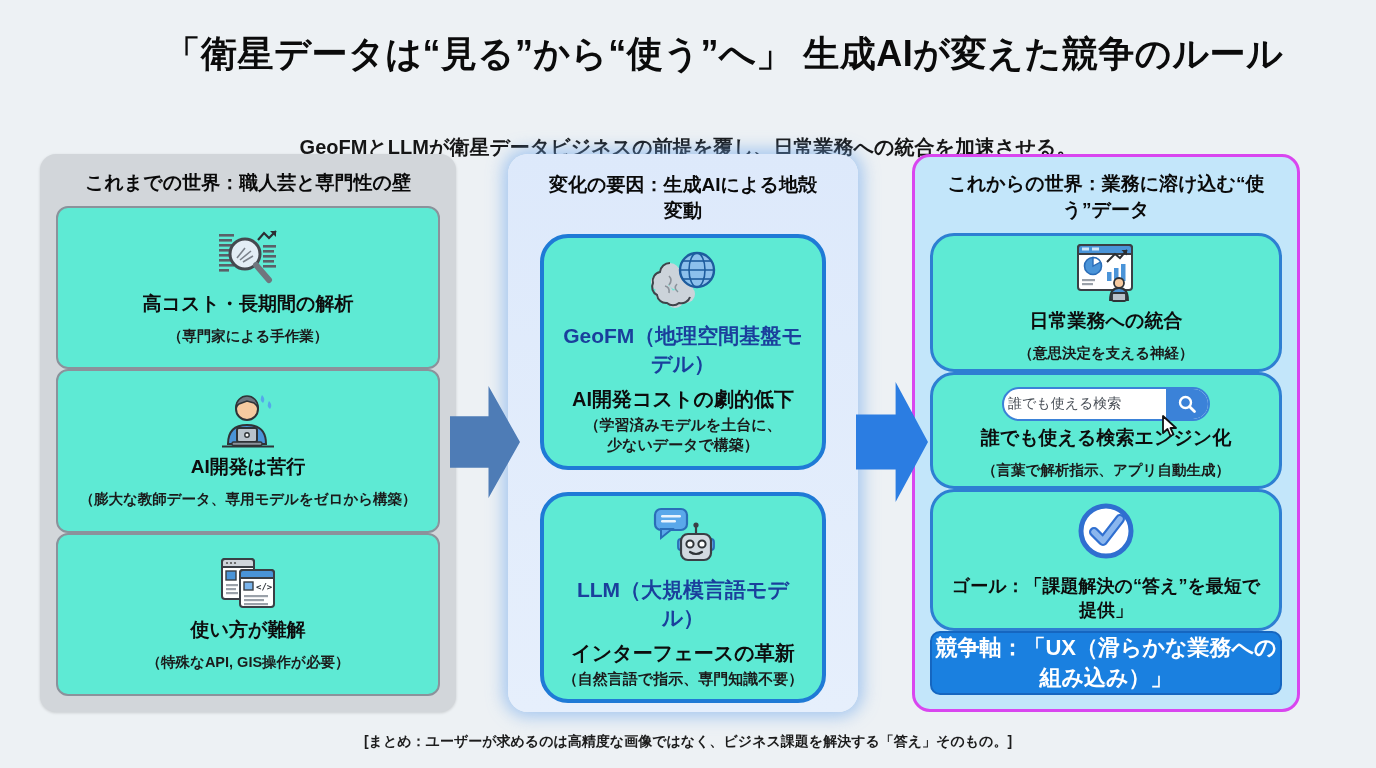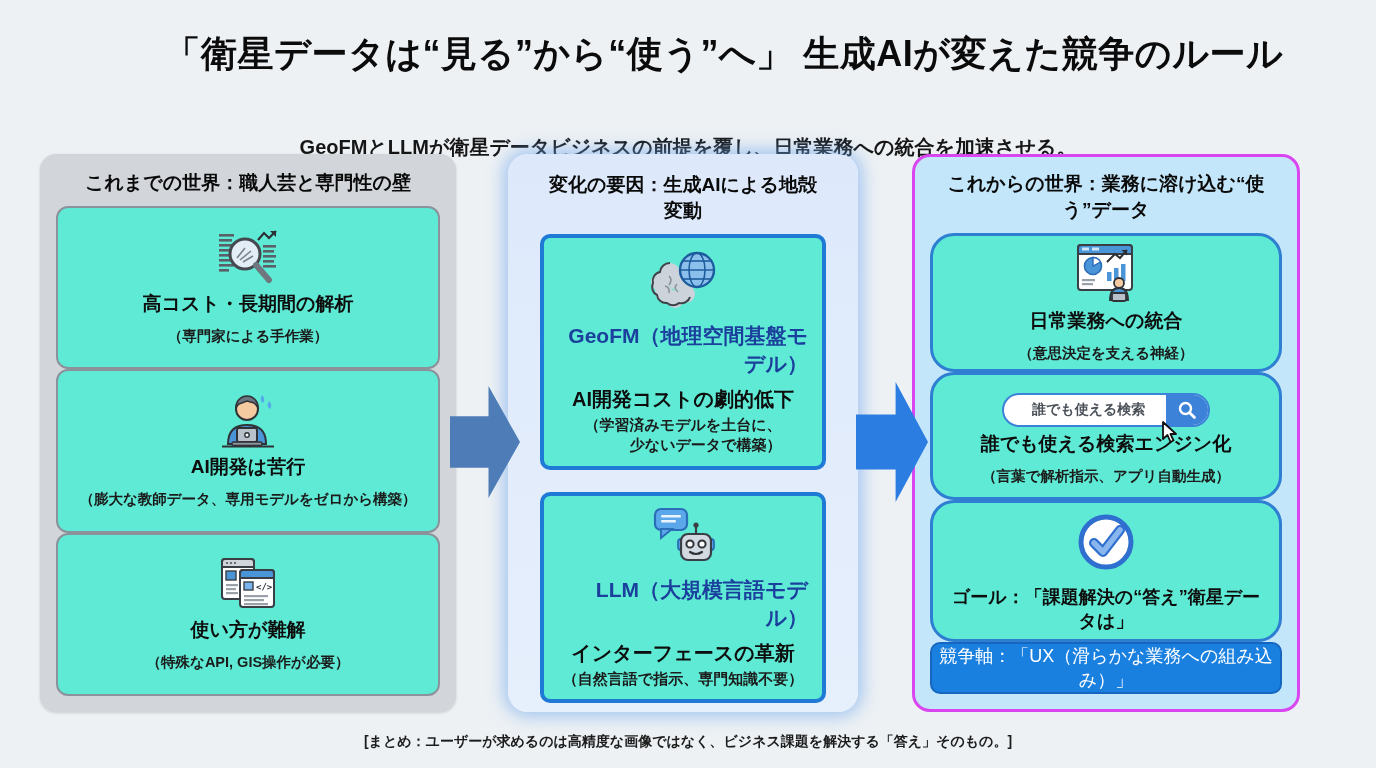--- a/index.html
+++ b/index.html
@@ -50,27 +50,27 @@
 
   
   .card{
     background:#5eead4;display:flex;flex-direction:column;
     align-items:center;justify-content:center;text-align:center;
     box-sizing:border-box;
   }
   .gap13{}
   .col-past .card{border:2px solid #8b929b;border-radius:12px;flex:1 1 0;padding:6px 10px;}
   .col-past .axis-card{flex:0 0 48px;font-size:19px;font-weight:800;}
-  .col-change .card{border:4px solid #1f7ad6;border-radius:10px;padding:10px 14px;text-align:right;}
+  .col-change .card{border:4px solid #1f7ad6;border-radius:28px;padding:10px 14px;}
   .col-change .card.c1{flex:1.1 1 0;margin-bottom:22px;}
   .col-change .card.c2{flex:1 1 0;}
   .col-future .card{border:3px solid #2e7fd2;border-radius:24px;flex:1 1 0;padding:6px 12px;}
   .col-future .axis-banner{
     flex:0 0 46px;background:#1a80e0;border:2px solid #1566c0;border-radius:10px;
-    color:#fff;font-size:18px;font-weight:400;display:flex;align-items:center;justify-content:center;
+    color:#fff;font-size:22px;font-weight:700;display:flex;align-items:center;justify-content:center;
     text-align:center;
   }
 
   .card-title{font-size:19px;font-weight:800;color:#0d0d0d;margin-top:4px;}
   .card-sub{font-size:14.5px;font-weight:600;color:#1b1b1b;margin-top:10px;}
   .model-name{font-size:21px;font-weight:800;color:#1a3f9c;margin-top:8px;}
   .model-title{font-size:20px;font-weight:800;color:#0d0d0d;margin-top:8px;}
   .model-sub{font-size:15px;font-weight:600;color:#1b1b1b;line-height:1.35;margin-top:2px;}
   .goal-title{font-size:18px;font-weight:800;color:#0d0d0d;margin-top:10px;}
 
@@ -84,21 +84,21 @@
   .arrow-1 .arrow-shape{background:#4e7cb6;}
   .arrow-2{left:856px;top:382px;width:72px;height:120px;}
   .arrow-2 .arrow-shape{background:#2b7de2;}
 
   
   .search-pill-wrap{position:relative;margin-top:6px;}
   .search-pill{
     width:208px;height:34px;background:#fff;border:2.5px solid #3b82d8;border-radius:18px;
     display:flex;align-items:center;overflow:hidden;box-sizing:border-box;
   }
-  .search-pill-text{flex:1;padding-left:28px;font-size:14px;font-weight:700;color:#4a5058;text-align:left;white-space:nowrap;}
+  .search-pill-text{flex:1;padding-left:4px;font-size:14px;font-weight:400;color:#4a5058;text-align:left;white-space:nowrap;}
   .search-pill-btn{flex:0 0 42px;height:100%;background:#3b82d8;display:flex;align-items:center;justify-content:center;}
   .cursor-svg{position:absolute;right:28px;bottom:-18px;}
 
   .icon-box{line-height:0;}
 </style>
 </head>
 <body>
 
 <div class="stage">
 
@@ -285,21 +285,21 @@
     </div>
 
     <div class="card">
       <span class="icon-box">
         <svg width="66" height="66" viewBox="0 0 66 66">
           <circle cx="33" cy="33" r="25" fill="#fff" stroke="#2f6fd0" stroke-width="5"></circle>
           <path d="M21,34 L30,43 L47,21" fill="none" stroke="#2f6fd0" stroke-width="10" stroke-linecap="round" stroke-linejoin="round"></path>
           <path d="M21,34 L30,43 L47,21" fill="none" stroke="#8ab6ee" stroke-width="5.5" stroke-linecap="round" stroke-linejoin="round"></path>
         </svg>
       </span>
-      <div class="goal-title">ゴール：「課題解決の“答え”衛星データは」</div>
+      <div class="goal-title">ゴール：「課題解決の“答え”を最短で提供」</div>
     </div>
 
     <div class="axis-banner">
       <div>競争軸：「UX（滑らかな業務への組み込み）」</div>
     </div>
   </div>
 
   <div class="flow-arrow arrow-1">
       <div class="arrow-shape"></div>
     </div>

